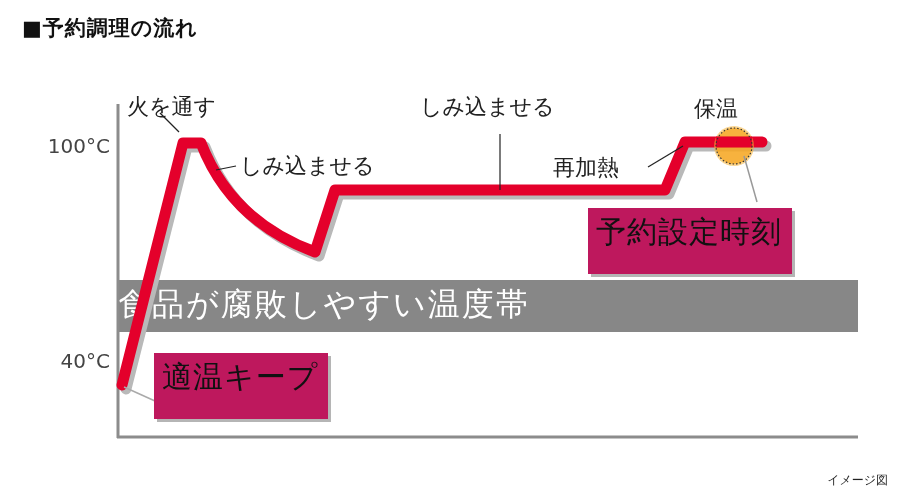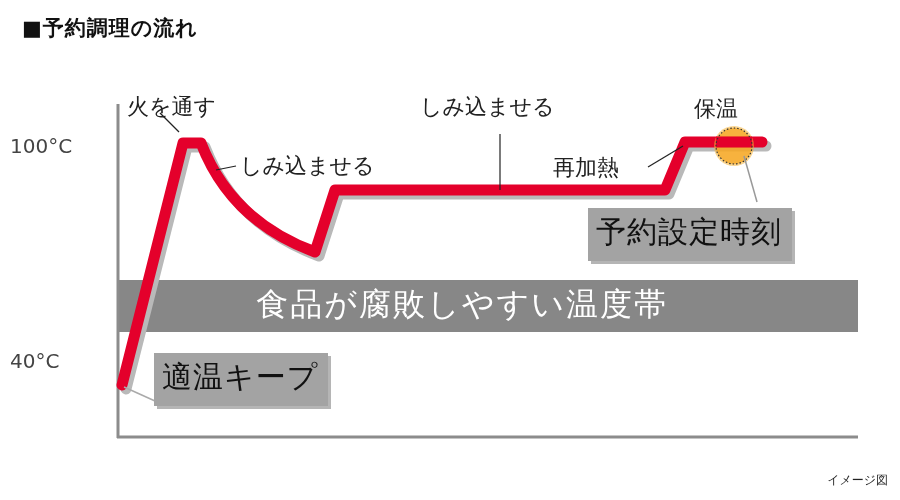--- a/index.html
+++ b/index.html
@@ -1,24 +1,24 @@
 <!DOCTYPE html>
 <html><head>
 <meta charset="utf-8">
 <style>
   html, body { margin: 0; padding: 0; background: #ffffff; }
   body { width: 900px; height: 500px; position: relative; overflow: hidden;
          font-family: "DejaVu Sans", "Liberation Sans", sans-serif; color: #222; }
   .abs { position: absolute; white-space: nowrap; }
   .title { left: 22px; top: 14px; font-size: 21px; font-weight: bold; color: #111; letter-spacing: 1px; }
-  .tick { font-size: 20px; color: #444; width: 100px; }
+  .tick { font-size: 20px; color: #444; text-align: right; width: 100px; }
   .anno { font-size: 22px; color: #222; text-align: center; }
   .band { left: 118px; top: 280px; width: 740px; height: 52px; background: #878787; }
-  .band-label { left: 118px; top: 283px; width: 688px; text-align: center; font-size: 32px; color: #ffffff; letter-spacing: 2px; }
-  .callout { background: #a3a3a3; font-size: 30px; color: #111; padding: 4px 10px 8px 8px;
+  .band-label { left: 118px; top: 283px; width: 688px; text-align: left; font-size: 32px; color: #ffffff; letter-spacing: 2px; }
+  .callout { background: #be185d; font-size: 30px; color: #111; padding: 4px 10px 21px 8px;
              box-shadow: 3px 3px 0 #b5b5b5; letter-spacing: 1px; }
   .footnote { right: 12px; top: 472px; font-size: 12px; color: #222; }
   svg.chart { position: absolute; left: 0; top: 0; }
 </style>
 </head>
 <body>
 
 <div class="abs title">■予約調理の流れ</div>
 
 <div class="abs band"></div>

